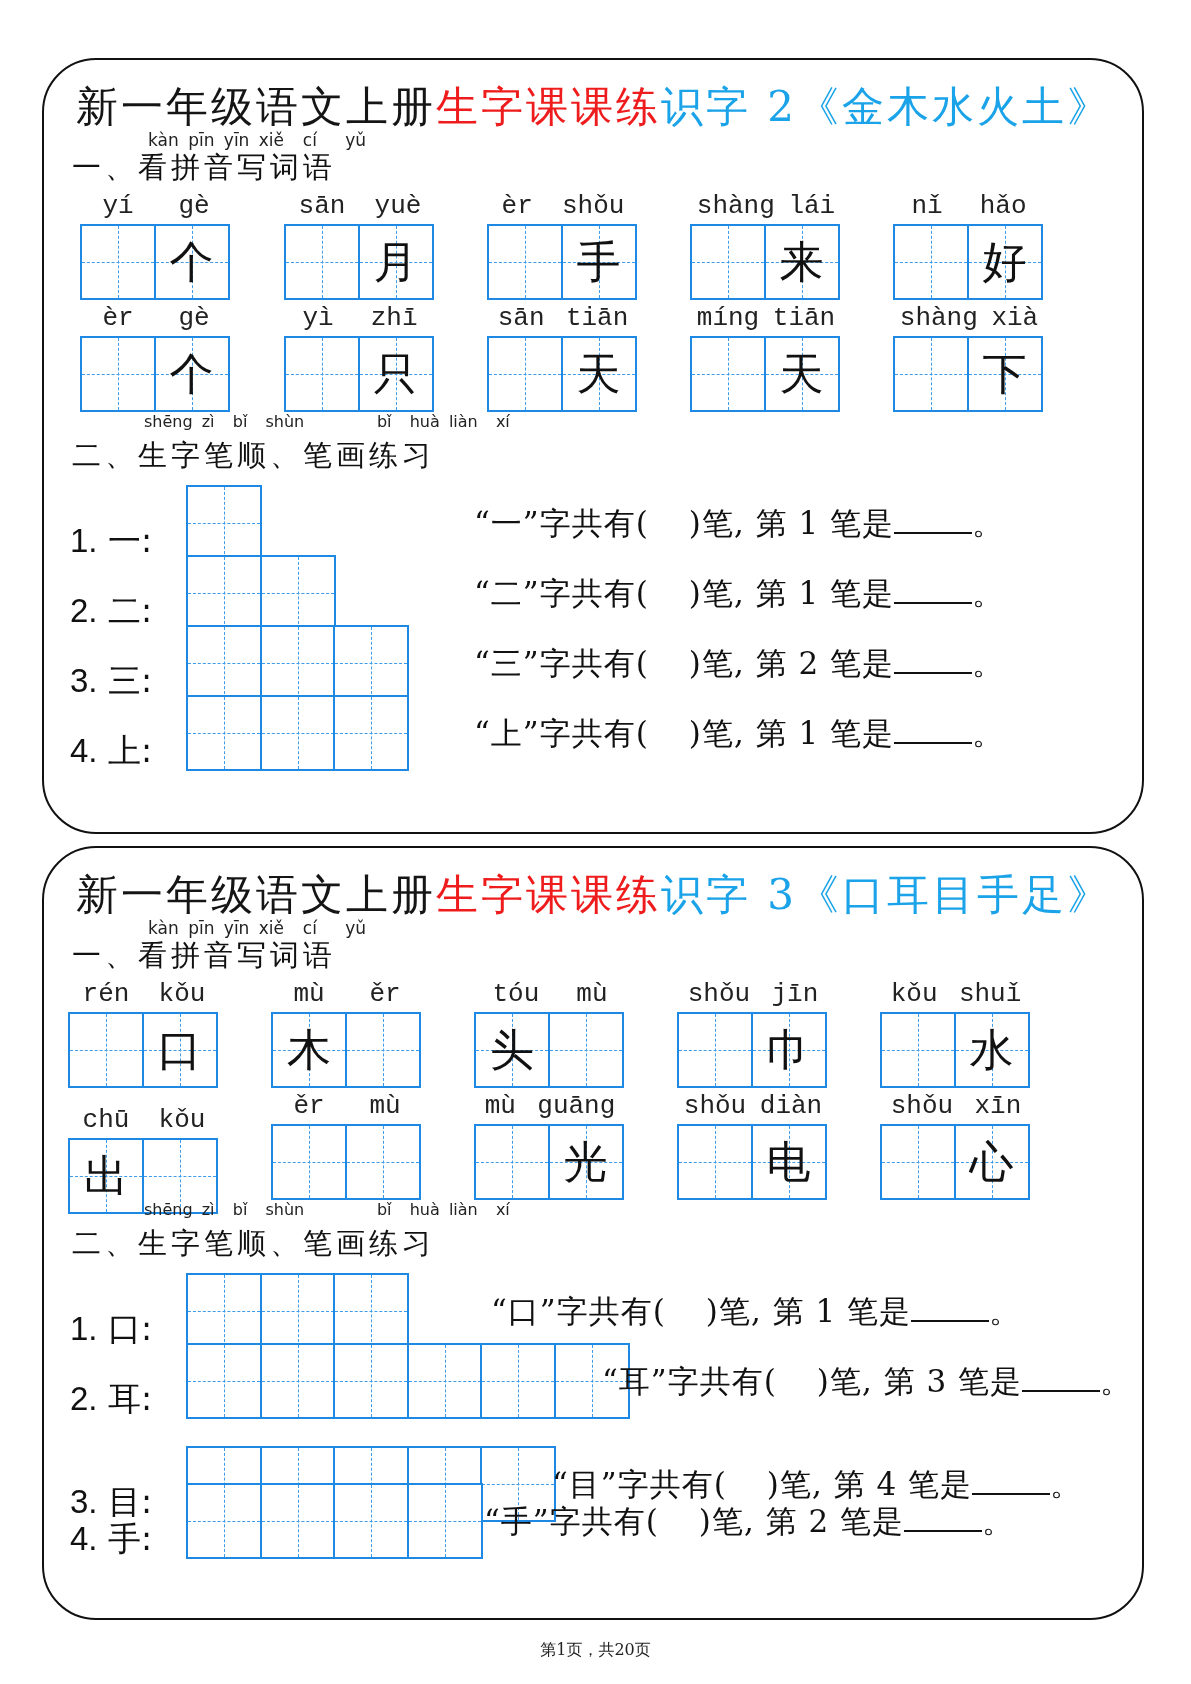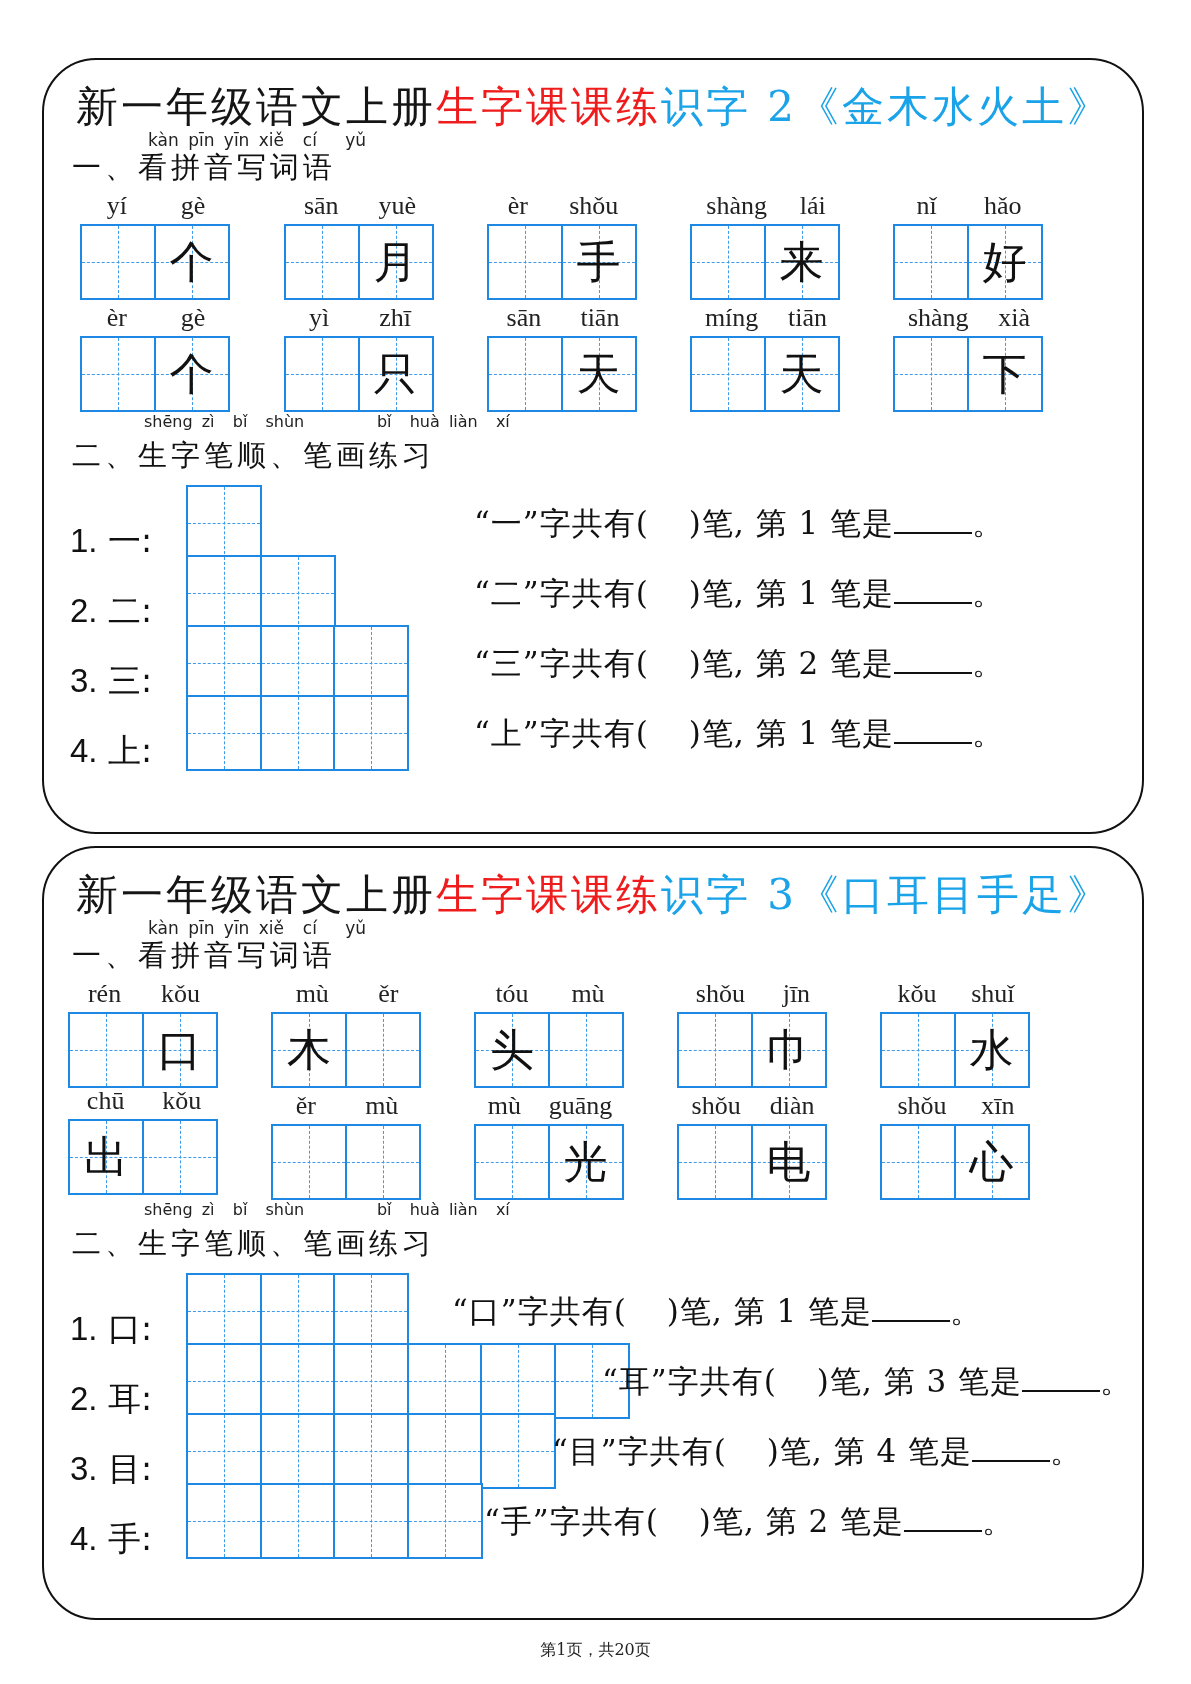--- a/index.html
+++ b/index.html
@@ -26,21 +26,21 @@
     position: absolute; font-family: "DejaVu Sans", "Liberation Sans", sans-serif;
     font-size: 17px; color: #222; white-space: pre; word-spacing: 4px;
   }
   .section-head {
     position: absolute; left: 28px; font-size: 29px; letter-spacing: 4px; white-space: nowrap;
   }
 
   .word-group { position: absolute; width: 152px; }
   .word-group .py {
     display: flex; justify-content: space-around;
-    font-family: Liberation Serif, serif; font-size: 26px; color: #222;
+    font-family: Liberation Mono, monospace; font-size: 26px; color: #222;
     height: 36px; line-height: 36px; white-space: nowrap;
   }
   .grids { display: flex; }
   .tian {
     position: relative; width: 76px; height: 76px;
     border: 2.5px solid #1e88e5; margin-left: -2.5px;
     background: #fff;
   }
   .tian:first-child { margin-left: 0; }
   .tian::before {
@@ -327,21 +327,21 @@
         </div>
         <div class="grids">
           <div class="tian">
             <span class="ch"></span>
           </div>
           <div class="tian">
             <span class="ch">水</span>
           </div>
         </div>
       </div>
-      <div class="word-group" style="left: 24px; top: 235px;">
+      <div class="word-group" style="left: 24px; top: 254px;">
         <div class="py">
           <span>chū</span>
           <span>kǒu</span>
         </div>
         <div class="grids">
           <div class="tian">
             <span class="ch">出</span>
           </div>
           <div class="tian">
             <span class="ch"></span>
@@ -406,35 +406,35 @@
       </div>
       <div class="py-small" style="left: 100px; top: 352px; font-size: 16px;">shēng zì  bǐ  shùn        bǐ  huà liàn  xí</div>
       <div class="section-head" style="top: 376px;">二、生字笔顺、笔画练习</div>
       <div class="stroke-row" style="top: 425px;">
         <div class="label"><span class="num">1.</span> <span>口</span>:</div>
         <div class="grids">
           <div class="tian"></div>
           <div class="tian"></div>
           <div class="tian"></div>
         </div>
-        <div class="question" style="left: 408px;">“<span>口</span>”<span>字共有(</span><span class="gap"></span><span>)笔, 第</span> <span>1</span> <span>笔是</span><span class="blank"></span><span>。</span></div>
+        <div class="question" style="left: 447px;">“<span>口</span>”<span>字共有(</span><span class="gap"></span><span>)笔, 第</span> <span>1</span> <span>笔是</span><span class="blank"></span><span>。</span></div>
       </div>
       <div class="stroke-row" style="top: 495px;">
         <div class="label"><span class="num">2.</span> <span>耳</span>:</div>
         <div class="grids">
           <div class="tian"></div>
           <div class="tian"></div>
           <div class="tian"></div>
           <div class="tian"></div>
           <div class="tian"></div>
           <div class="tian"></div>
         </div>
         <div class="question" style="left: 558px;">“<span>耳</span>”<span>字共有(</span><span class="gap"></span><span>)笔, 第</span> <span>3</span> <span>笔是</span><span class="blank"></span><span>。</span></div>
       </div>
-      <div class="stroke-row" style="top: 565px;">
+      <div class="stroke-row" style="top: 598px;">
         <div class="label"><span class="num">3.</span> <span>目</span>:</div>
         <div class="grids">
           <div class="tian"></div>
           <div class="tian"></div>
           <div class="tian"></div>
           <div class="tian"></div>
           <div class="tian"></div>
         </div>
         <div class="question" style="left: 508px;">“<span>目</span>”<span>字共有(</span><span class="gap"></span><span>)笔, 第</span> <span>4</span> <span>笔是</span><span class="blank"></span><span>。</span></div>
       </div>

